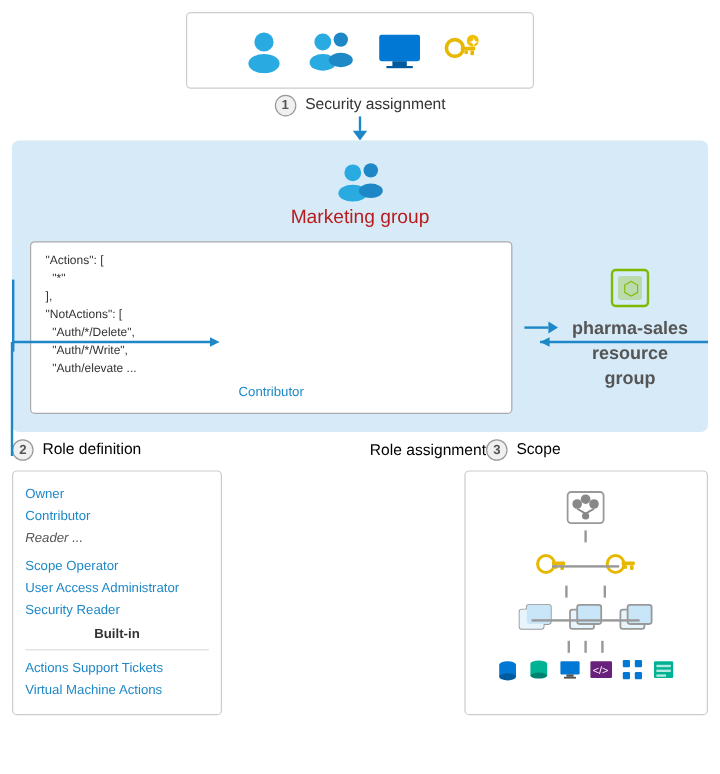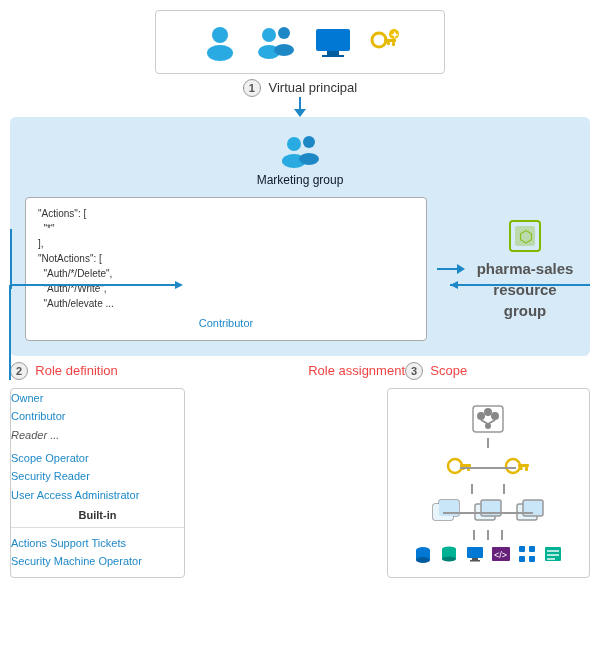--- a/index.html
+++ b/index.html
@@ -99,22 +99,22 @@
       margin-top: 0;
       position: relative;
       width: 100%;
     }
 
     .marketing-group-icon-area {
       text-align: center;
       margin-bottom: 10px;
     }
     .marketing-label {
-      color: #0f172a;
-      font-size: 12px;
+      color: #b91c1c;
+      font-size: 16px;
       text-align: center;
     }
 
     .role-assignment-inner {
       display: flex;
       align-items: center;
       gap: 10px;
     }
 
     .contributor-box {
@@ -142,36 +142,37 @@
     }
 
     
     .section-labels {
       display: flex;
       margin-top: 8px;
       align-items: flex-start;
     }
     .section-label {
       font-size: 13px;
-      color: #ef4444;
+      color: #000000;
       font-weight: 400;
     }
 
     
     .bottom-row {
       display: flex;
       gap: 10px;
       margin-top: 8px;
       flex: 1;
     }
 
     
     .role-def-box {
       border: 1px solid #ccc;
       border-radius: 4px;
+      padding: 10px;
       width: 175px;
       min-height: 190px;
       font-size: 11px;
     }
 
     .role-link {
       color: #1e88c7;
       display: block;
       line-height: 1.7;
       cursor: pointer;
@@ -278,21 +279,21 @@
         <rect x="25" y="16" width="3" height="4" fill="#e6b800" rx="1"></rect>
         <rect x="20" y="16" width="3" height="3" fill="#e6b800" rx="1"></rect>
         <circle cx="10" cy="14" r="2" fill="#fff"></circle>
 
         <circle cx="27" cy="8" r="5" fill="#f0c000"></circle>
         <text x="24" y="12" font-size="9" fill="#fff" font-weight="bold">✦</text>
       </svg>
     </div>
     <div class="sp-label">
       <span class="step-badge">1</span>
-      <span>Virtual principal</span>
+      <span>Security assignment</span>
     </div>
 
     <div class="arrow-line-down"></div>
     <div class="arrow-down"></div>
   </div>
 
   <div class="role-assignment-area">
     <div class="marketing-group-icon-area">
       <svg width="48" height="38" viewBox="0 0 48 38">
         <circle cx="18" cy="12" r="7" fill="#29abe2"></circle>
@@ -353,26 +354,26 @@
 
   <div class="bottom-row">
 
     <div class="role-def-box">
       <span class="role-link">Owner</span>
       <span class="role-link">Contributor</span>
       <span class="role-text">Reader</span>
       <span class="role-text">...</span>
       <div style="margin-top:4px;"></div>
       <span class="role-link">Scope Operator</span>
+      <span class="role-link">User Access Administrator</span>
       <span class="role-link">Security Reader</span>
-      <span class="role-link">User Access Administrator</span>
       <div class="role-category">Built-in</div>
       <hr class="role-divider">
       <span class="role-link">Actions Support Tickets</span>
-      <span class="role-link">Security Machine Operator</span>
+      <span class="role-link">Virtual Machine Actions</span>
     </div>
 
     <div style="flex:1;position:relative;">
 
       <div style="position:absolute;left:10px;top:0;width:2px;height:100%;background:transparent;"></div>
     </div>
 
     <div class="scope-box" style="width:185px;">
       <div class="scope-tree">
 

